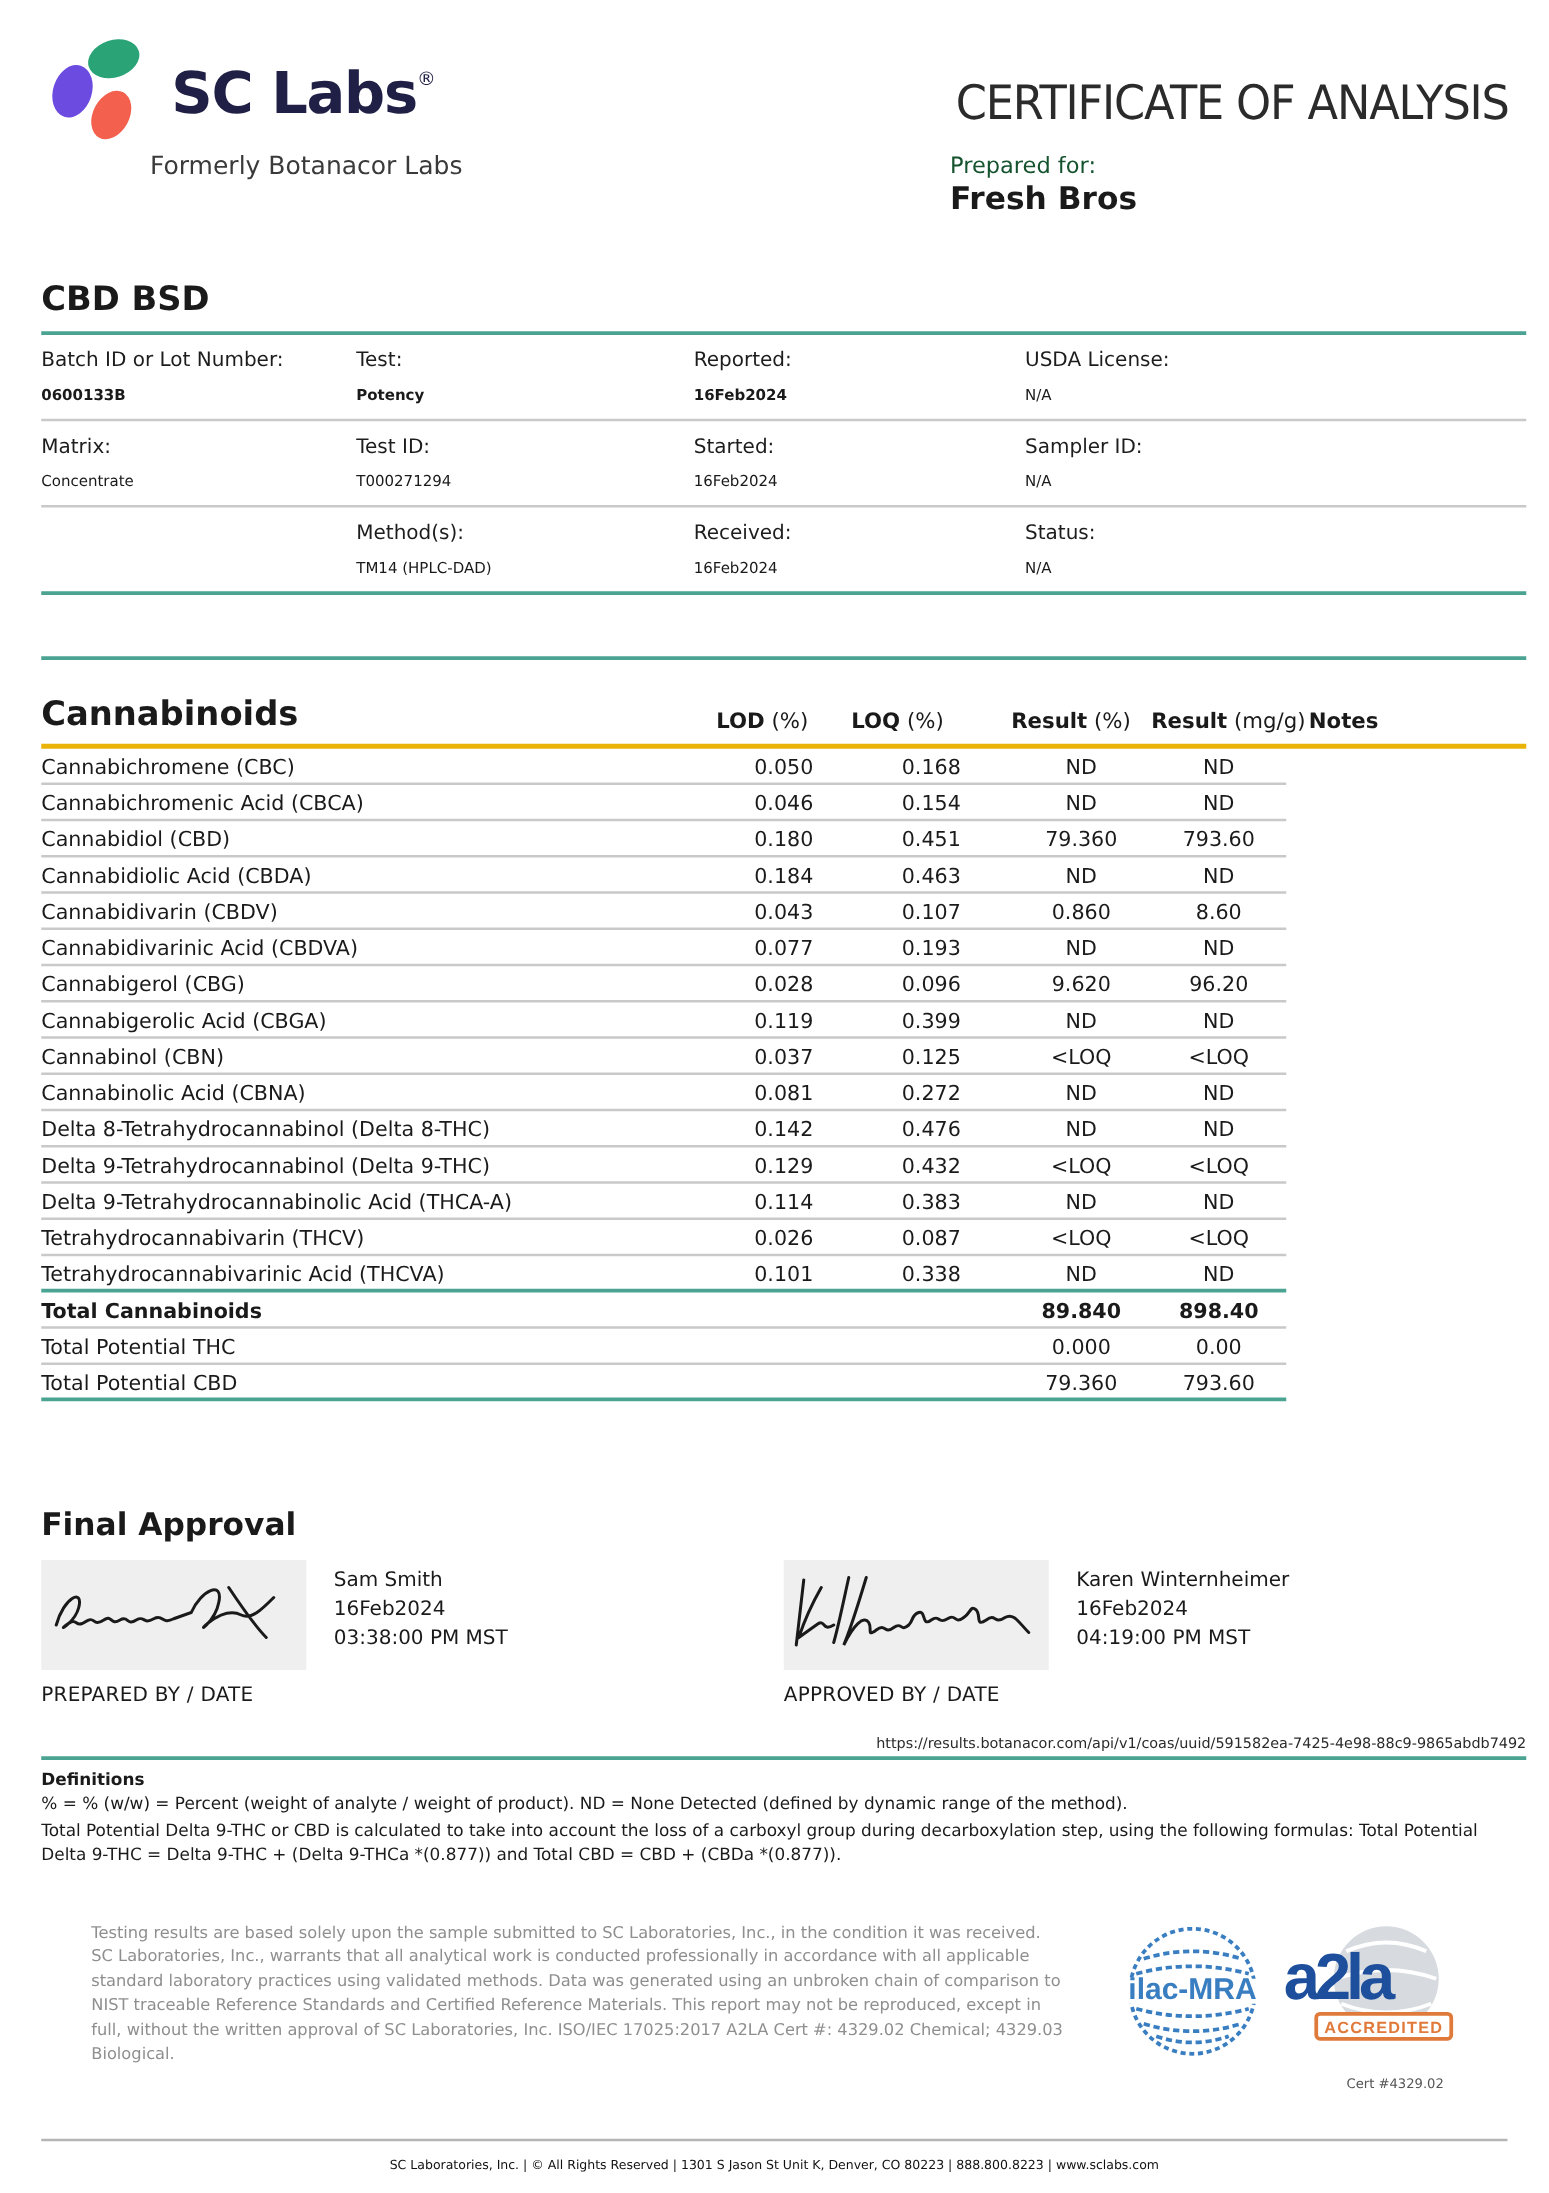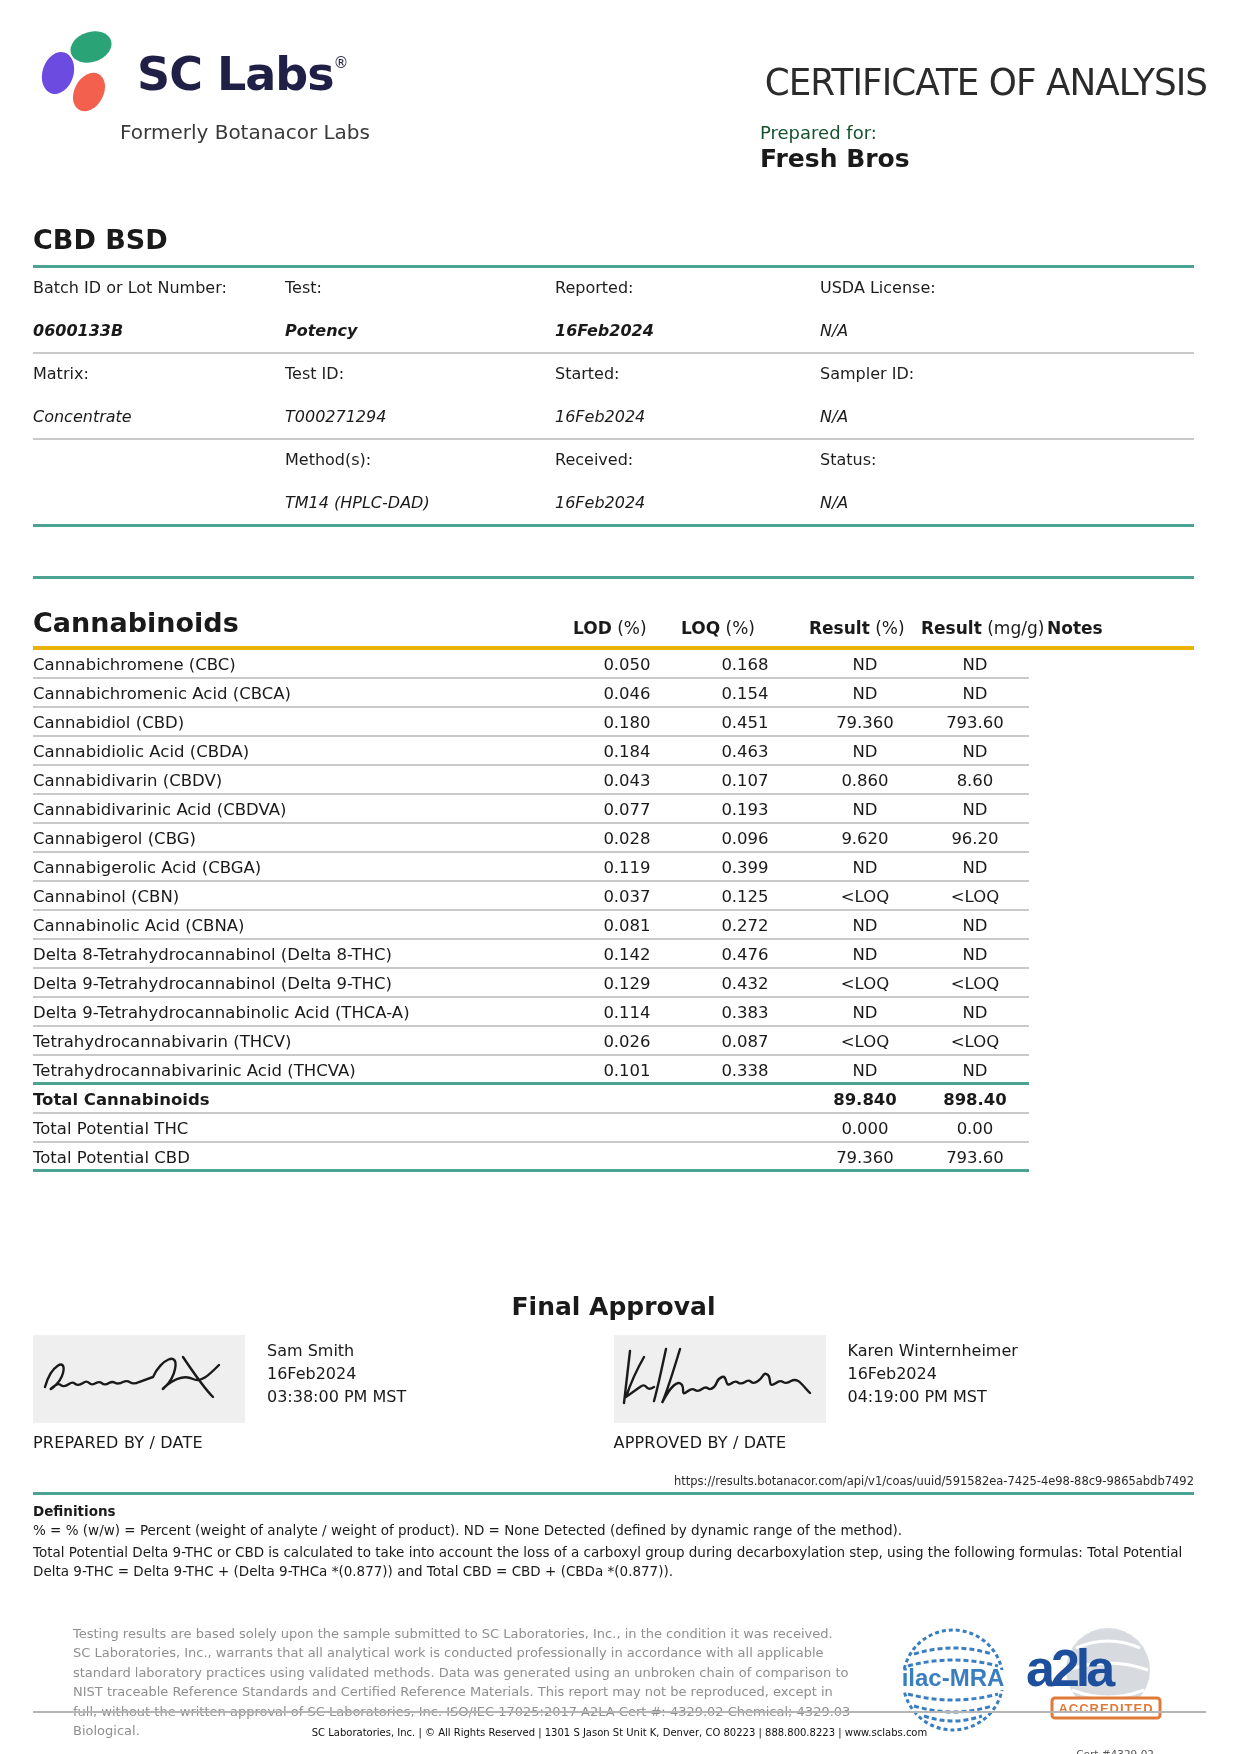--- a/index.html
+++ b/index.html
@@ -1,59 +1,59 @@
 <!DOCTYPE html>
 <html><head>
 <meta charset="utf-8">
 <style>
   * { margin:0; padding:0; box-sizing:border-box; }
   html,body { background:#ffffff; }
   body { font-family:"DejaVu Sans","Liberation Sans",sans-serif; color:#1a1a1a; }
-  .page { position:relative; width:1239px; height:1754px; background:#fff; overflow:hidden; padding:28px 45px 0 33px; }
+  .page { position:relative; width:1239px; height:1754px; background:#fff; overflow:hidden; padding:28px 18px 0 33px; }
 
   
   .hdr { position:relative; height:178px; }
   .brand { position:absolute; left:8px; top:2px; }
   .brand-top { display:flex; align-items:center; }
   .brand-text { margin-left:14px; }
   .brand-name { font-size:46px; font-weight:bold; color:#201f46; letter-spacing:-1px; line-height:1; }
   .brand-reg { font-size:15px; vertical-align:22px; color:#201f46; font-weight:normal; }
   .brand-tagline { font-size:20px; color:#3a3a3a; margin-top:2px; margin-left:79px; }
   .coa-block { position:absolute; left:694px; top:32px; width:480px; }
   .coa-title { font-size:38px; color:#2b2b2b; white-space:nowrap; transform:scaleX(.94); transform-origin:right; text-align:right; letter-spacing:-1px; font-weight:400; }
   .prep-label { font-size:18px; color:#14532d; margin-top:18px; margin-left:33px; }
   .client { font-size:25px; font-weight:bold; margin-left:33px; margin-top:1px; }
 
   
   .sample-title { font-size:27px; font-weight:bold; margin-top:18px; letter-spacing:0; }
   .info-grid { margin-top:10px; border-top:3px solid var(--teal); border-bottom:3px solid var(--teal); }
   .info-row { display:grid; grid-template-columns:252px 270px 265px 1fr; padding:10px 0 12px 0; border-bottom:2px solid #c9c9c9; }
   .info-row:last-child { border-bottom:none; }
   .info-label { font-size:16px; color:#1d1d1d; }
-  .info-value { font-size:16px; margin-top:24px;font-style:italic; }
+  .info-value { font-size:12px; margin-top:12px; }
   .info-value.bold { font-weight:bold; }
 
   :root { --teal:#4ba392; --div:#c9c9c9; }
 
   
   .cann { margin-top:49px; border-top:3px solid var(--teal); }
   .cann-head { display:grid; grid-template-columns:540px 108px 128px 112px 108px 1fr; align-items:end; padding:28px 0 8px 0; border-bottom:4px solid #eab308; }
   .cann-title { font-size:27px; font-weight:bold; }
   .col-h { font-size:17px; white-space:nowrap; }
   .col-h .b { font-weight:bold; }
   .col-h.left { text-align:left; padding-left:18px; }
   .crow { display:grid; grid-template-columns:540px 108px 128px 112px 108px 1fr; align-items:center; height:29px; position:relative; }
   .crow::after { content:''; position:absolute; left:0; bottom:0; width:996px; height:2px; background:var(--div); }
   .crow.teal-after::after { background:var(--teal); height:3px; }
   .crow .name { font-size:16.5px; }
   .crow .num { font-size:16.5px; text-align:center; }
   .crow.boldrow .name, .crow.boldrow .num { font-weight:bold; }
 
   
-  .approval-title { font-size:25px; font-weight:bold; margin-top:120px;text-align:center; }
+  .approval-title { font-size:25px; font-weight:bold; margin-top:84px; }
   .sig-row { display:flex; margin-top:14px; }
   .sig-group { display:flex; width:640px; }
   .sig-box { width:212px; height:88px; background:#efefef; position:relative; }
   .sig-box svg { position:absolute; left:0; top:0; }
   .sig-meta { margin-left:22px; font-size:16px; line-height:1.45; padding-top:4px; }
   .sig-role { font-size:16px; margin-top:10px; letter-spacing:.2px; }
   .coa-url { text-align:right; font-size:11.5px; color:#2a2a2a; margin-top:22px; }
   .teal-hr { border:none; border-top:3px solid var(--teal); margin-top:4px; }
 
   

